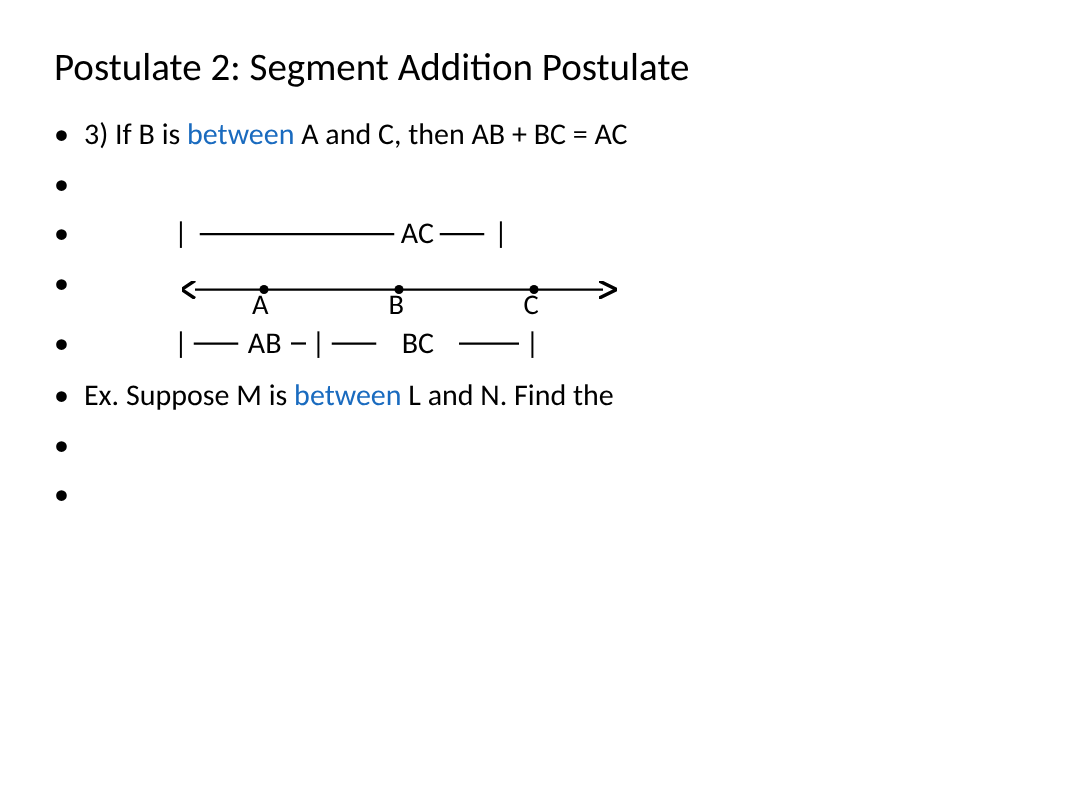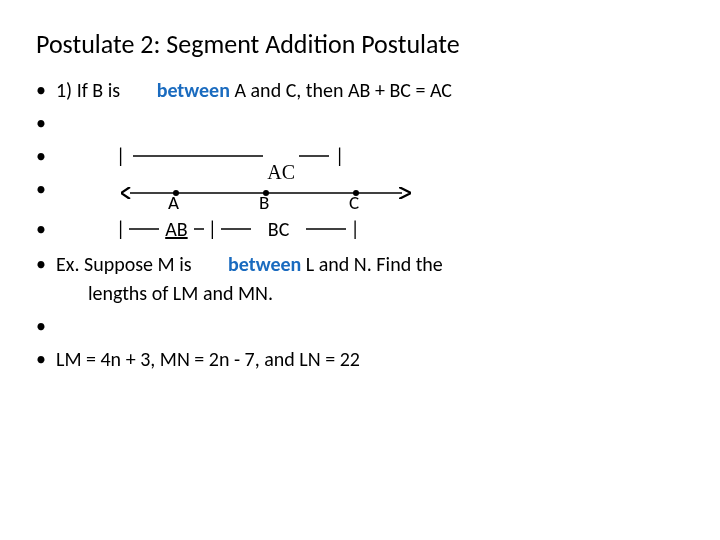--- a/index.html
+++ b/index.html
@@ -32,58 +32,57 @@
       line-height: 1.45;
     }
     .bullet {
       margin-right: 10px;
       flex-shrink: 0;
       font-size: 20px;
       line-height: 1.45;
     }
     .between {
       color: #1a6bbf;
-      font-weight: bold;
-      margin-left: 32px;
+      font-weight: normal;
     }
     .indent-text {
       padding-left: 32px;
       line-height: 1.45;
     }
   </style>
 </head>
 <body>
 
 <div class="container">
 
   <div class="title">Postulate 2:  Segment Addition Postulate</div>
 
   <ul class="bullet-list">
 
     <li>
       <span class="bullet">•</span>
       <span>
-        <span>1)  If B is </span><span class="between">between</span><span> A and C, then AB + BC = AC</span>
+        <span>3)  If B is </span><span class="between">between</span><span> A and C, then AB + BC = AC</span>
       </span>
     </li>
 
     <li>
       <span class="bullet">•</span>
     </li>
 
     <li>
       <span class="bullet">•</span>
       <span style="display:flex; align-items:center; padding-left: 60px;">
         <span style="margin-right: 8px;">|</span>
         <span style="display:inline-flex; align-items:center;">
           <svg width="130" height="14">
             <line x1="0" y1="7" x2="130" y2="7" stroke="#000" stroke-width="1.5"></line>
           </svg>
         </span>
-        <span style="position:relative; top:16px; margin: 0 4px; font-family: Liberation Serif, serif;">AC</span>
+        <span style="position:relative; top:0; margin: 0 4px;">AC</span>
         <span style="display:inline-flex; align-items:center;">
           <svg width="30" height="14">
             <line x1="0" y1="7" x2="30" y2="7" stroke="#000" stroke-width="1.5"></line>
           </svg>
         </span>
         <span style="margin-left: 6px;">|</span>
       </span>
     </li>
 
     <li>
@@ -113,47 +112,45 @@
       </span>
     </li>
 
     <li>
       <span class="bullet">•</span>
       <span style="display:flex; align-items:center; padding-left: 60px;">
         <span style="margin-right:4px;">|</span>
         <svg width="30" height="14">
           <line x1="0" y1="7" x2="30" y2="7" stroke="#000" stroke-width="1.5"></line>
         </svg>
-        <span style="margin: 0 6px; text-decoration: underline;">AB</span>
+        <span style="margin: 0 6px;">AB</span>
         <svg width="10" height="14">
           <line x1="0" y1="7" x2="10" y2="7" stroke="#000" stroke-width="1.5"></line>
         </svg>
         <span style="margin: 0 4px;">|</span>
         <svg width="30" height="14">
           <line x1="0" y1="7" x2="30" y2="7" stroke="#000" stroke-width="1.5"></line>
         </svg>
         <span style="margin: 0 17px;">BC</span>
         <svg width="40" height="14">
           <line x1="0" y1="7" x2="40" y2="7" stroke="#000" stroke-width="1.5"></line>
         </svg>
         <span style="margin-left:4px;">|</span>
       </span>
     </li>
 
     <li style="margin-top:6px;">
       <span class="bullet">•</span>
       <span>
         <span>Ex.  Suppose M is </span><span class="between">between</span><span> L and N.  Find the</span><br>
-        <span class="indent-text">lengths of LM and MN.</span>
       </span>
     </li>
 
     <li>
       <span class="bullet">•</span>
     </li>
 
     <li>
       <span class="bullet">•</span>
-      <span>LM = 4n + 3,   MN = 2n - 7,  and LN = 22</span>
     </li>
 
   </ul>
 </div>
 
 </body></html>

